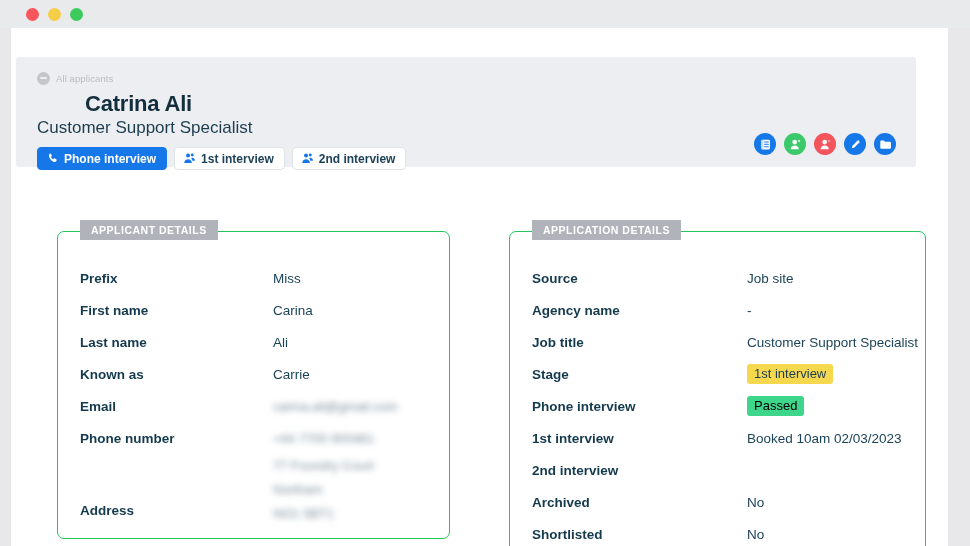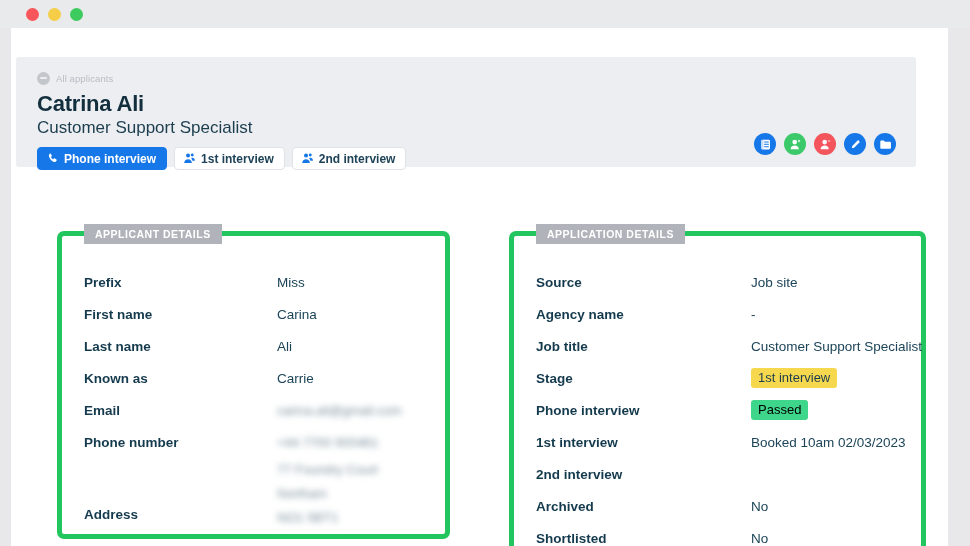--- a/index.html
+++ b/index.html
@@ -87,20 +87,21 @@
     color: #b9bdc4;
     letter-spacing: .1px;
   }
 
   .applicant-name {
     font-size: 22px;
     font-weight: bold;
     color: #132f3e;
     line-height: 26px;
     letter-spacing: -.2px;
+    margin-left: 48px;
   }
   .applicant-role {
     font-size: 17px;
     color: #1c3d4e;
     line-height: 22px;
     margin-bottom: 8px;
   }
 
   .tabs { display: flex; gap: 7px; }
   .tab {
@@ -147,21 +148,21 @@
     cursor: pointer;
   }
   .act-blue  { background: #1677e8; }
   .act-green { background: #3cc96a; }
   .act-red   { background: #f4555c; }
   .action-btn svg { display: block; }
 
   
   .card {
     position: absolute;
-    border: 5px solid #22c55e;
+    border: 1px solid #22c55e;
     border-radius: 7px;
     background: #ffffff;
   }
   .card-left  { left: 46px; top: 203px; width: 393px; height: 308px; }
   .card-right { left: 498px; top: 203px; width: 417px; height: 340px; }
 
   .card-tab {
     position: absolute;
     top: -12px;
     left: 22px;

